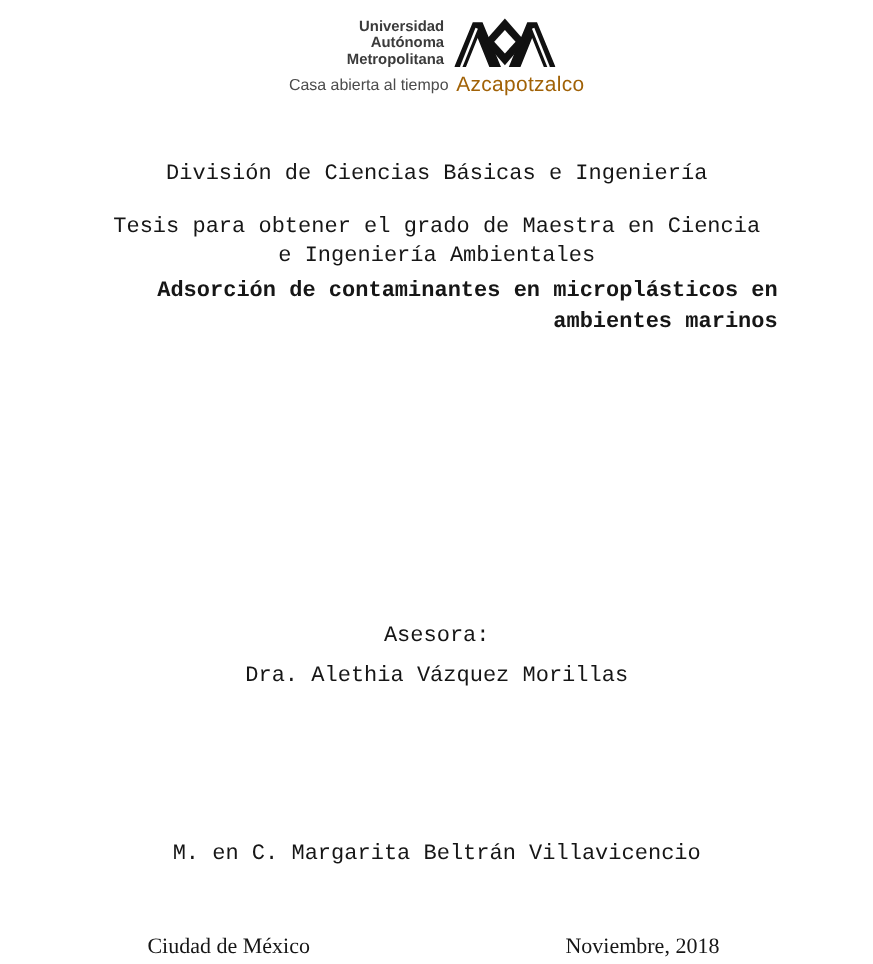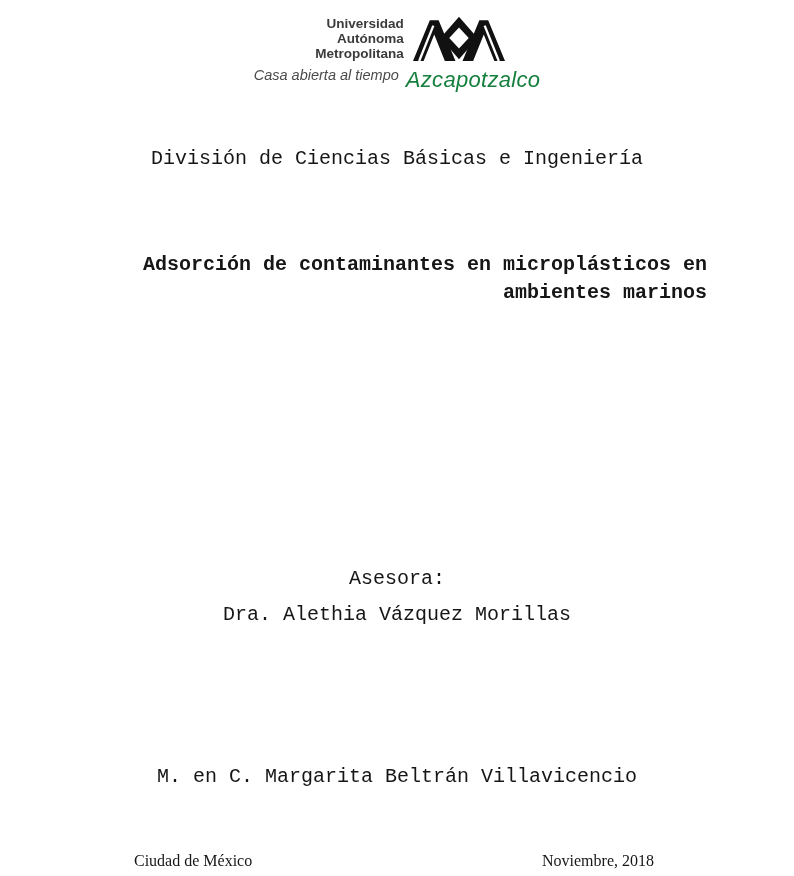--- a/index.html
+++ b/index.html
@@ -26,25 +26,25 @@
     font-weight:bold;
     font-size:13.5px;line-height:15px;
     color:#3b3b3b;
     text-align:right;
   }
   .logo-mark{width:92px;height:48px;margin-left:9px;display:block;}
   .logo-tagline{
     font-family:"Liberation Sans", sans-serif;
     font-size:14.5px;color:#4b4b4b;
     margin-top:5px;
-    display:flex;align-items:flex-start;gap:7px;font-style:italic;
+    display:flex;align-items:center;gap:7px;
   }
   .logo-campus{
-    font-size:22px;
-    color:#15803d;
+    font-size:19px;
+    color:#a16207;
     letter-spacing:.3px;
   }
   
   .tline{
     position:absolute;left:0;right:0;
     text-align:center;
     font-size:20px;
     line-height:25px;
     font-family:Liberation Mono, monospace;
   }
@@ -56,21 +56,21 @@
   .author{top:441px;}
   .advisor-label{top:566px;}
   .advisor-name{top:602px;}
   .coadvisor-label{top:728px;}
   .coadvisor-name{top:764px;}
   
   .footer{
     position:absolute;top:848px;left:0;right:0;
     display:flex;justify-content:space-between;
     padding:0 106px 0 100px;
-    font-size:16px;line-height:25px;
+    font-size:20px;line-height:25px;
   }
 </style>
 </head>
 <body>
 
 <div class="page">
 
   <div class="logo">
     <div class="logo-top">
       <div class="logo-uni">
@@ -94,20 +94,23 @@
     <div class="logo-tagline">
       <span>Casa abierta al tiempo</span>
       <span class="logo-campus">Azcapotzalco</span>
     </div>
   </div>
 
   <div class="tline division">
     <span>División de Ciencias Básicas e Ingeniería</span>
   </div>
 
+  <div class="tline degree">
+    <div class="inner">Tesis para obtener el grado de Maestra en Ciencia e Ingeniería Ambientales</div>
+  </div>
 
   <div class="tline title">
     <div class="inner">Adsorción de contaminantes en microplásticos en ambientes marinos</div>
   </div>
 
 
   <div class="tline advisor-label">
     <span>Asesora:</span>
   </div>
 

